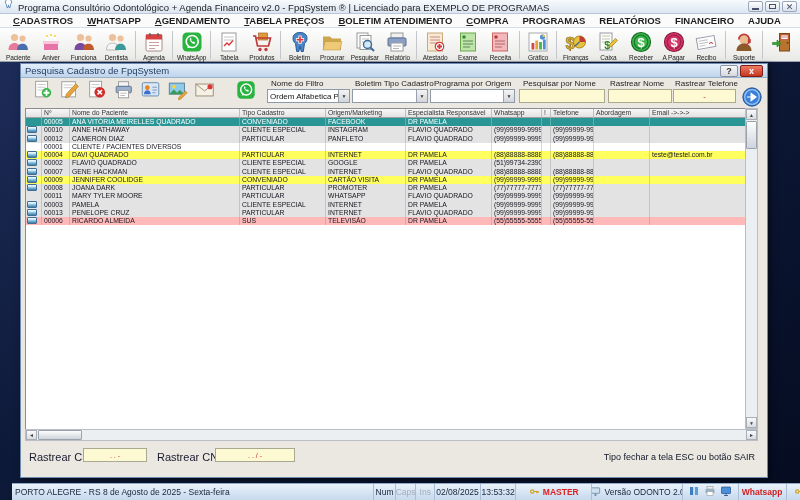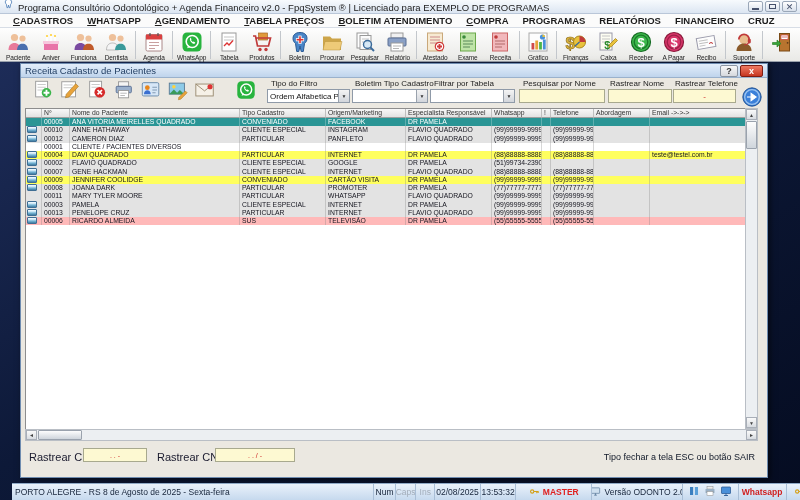--- a/index.html
+++ b/index.html
@@ -119,21 +119,21 @@
   <div id="menubar">
       <div class="menu-item"><u>C</u>ADASTROS</div>
       <div class="menu-item"><u>W</u>HATSAPP</div>
       <div class="menu-item"><u>A</u>GENDAMENTO</div>
       <div class="menu-item"><u>T</u>ABELA PREÇOS</div>
       <div class="menu-item"><u>B</u>OLETIM ATENDIMENTO</div>
       <div class="menu-item"><u>C</u>OMPRA</div>
       <div class="menu-item">PROGRAMAS</div>
       <div class="menu-item">RELATÓRIOS</div>
       <div class="menu-item">FINANCEIRO</div>
-      <div class="menu-item">CRUZ</div>
+      <div class="menu-item">AJUDA</div>
     </div>
 
   <div id="toolbar">
       <div class="tb-btn">
         <span class="tb-ic">
           <svg width="24" height="24" viewBox="0 0 24 24">
             <circle cx="8.5" cy="7.5" r="3.6" fill="#eec09a"></circle>
             <path d="M2.5 20c0-5 2.7-7 6-7s6 2 6 7z" fill="#e87a9a"></path>
             <circle cx="16.5" cy="8.5" r="3.1" fill="#eec09a"></circle>
             <path d="M11 20c.3-4.5 2.5-6.3 5.5-6.3 3 0 5.3 1.8 5.5 6.3z" fill="#4a6fae"></path>
@@ -394,21 +394,21 @@
           </svg>
         </span>
         <span class="tb-cap"></span>
       </div>
     </div>
 
   <div id="desktop"></div>
 
   <div id="win">
     <div id="win-titlebar">
-      <span id="win-title">Receita Cadastro de Pacientes</span>
+      <span id="win-title">Pesquisa Cadastro de FpqSystem</span>
     </div>
     <div id="win-help">?</div>
     <div id="win-close">x</div>
 
     <div id="win-tools">
         <div class="win-tool" style="left: 10px;">
           <span><svg width="22" height="22" viewBox="0 0 24 24">
               <rect x="4" y="2.5" width="13" height="17" fill="#fff" stroke="#999"></rect>
               <path d="M6 6h9M6 9h9M6 12h6" stroke="#c5c5c5"></path>
               <circle cx="15.8" cy="15" r="5.2" fill="#3ab54a"></circle>
@@ -464,31 +464,31 @@
         <div class="win-tool" style="left: 213px;">
           <span><svg width="22" height="22" viewBox="0 0 24 24">
               <rect x="2.5" y="2.5" width="19" height="19" rx="4.5" fill="#28b43e"></rect>
               <circle cx="12.2" cy="11.5" r="6" fill="none" stroke="#fff" stroke-width="1.6"></circle>
               <path d="M7.2 18.2l1.1-3 2.4 1.9z" fill="#fff"></path>
               <path d="M9.8 9.2c.3 2.4 2.2 4.3 4.5 4.7l1-1.4-1.8-1.1-.7.5c-.8-.5-1.4-1.1-1.8-1.9l.6-.7-1.1-1.7z" fill="#fff"></path>
             </svg></span>
         </div>
       </div>
 
-    <span class="flt-label" style="left:250px;top:15px;">Tipo do Filtro</span>
+    <span class="flt-label" style="left:250px;top:15px;">Nome do Filtro</span>
     <div class="combo" style="left:246px;top:25px;width:83px;">
       <span class="cval">Ordem Alfabetica Paciente</span>
       <span class="carr">▼</span>
     </div>
     <span class="flt-label" style="left:334px;top:15px;">Boletim Tipo Cadastro</span>
     <div class="combo" style="left:331px;top:25px;width:76px;">
       <span class="cval"></span>
       <span class="carr">▼</span>
     </div>
-    <span class="flt-label" style="left:413px;top:15px;">Filtrar por Tabela</span>
+    <span class="flt-label" style="left:413px;top:15px;">Programa por Origem</span>
     <div class="combo" style="left:409px;top:25px;width:85px;">
       <span class="cval"></span>
       <span class="carr">▼</span>
     </div>
     <span class="flt-label" style="left:502px;top:15px;">Pesquisar por Nome</span>
     <div class="yinput" style="left:498px;top:25px;width:86px;">
         <span></span>
       </div>
     <span class="flt-label" style="left:589px;top:15px;">Rastrear Nome</span>
     <div class="yinput" style="left:587px;top:25px;width:64px;">

